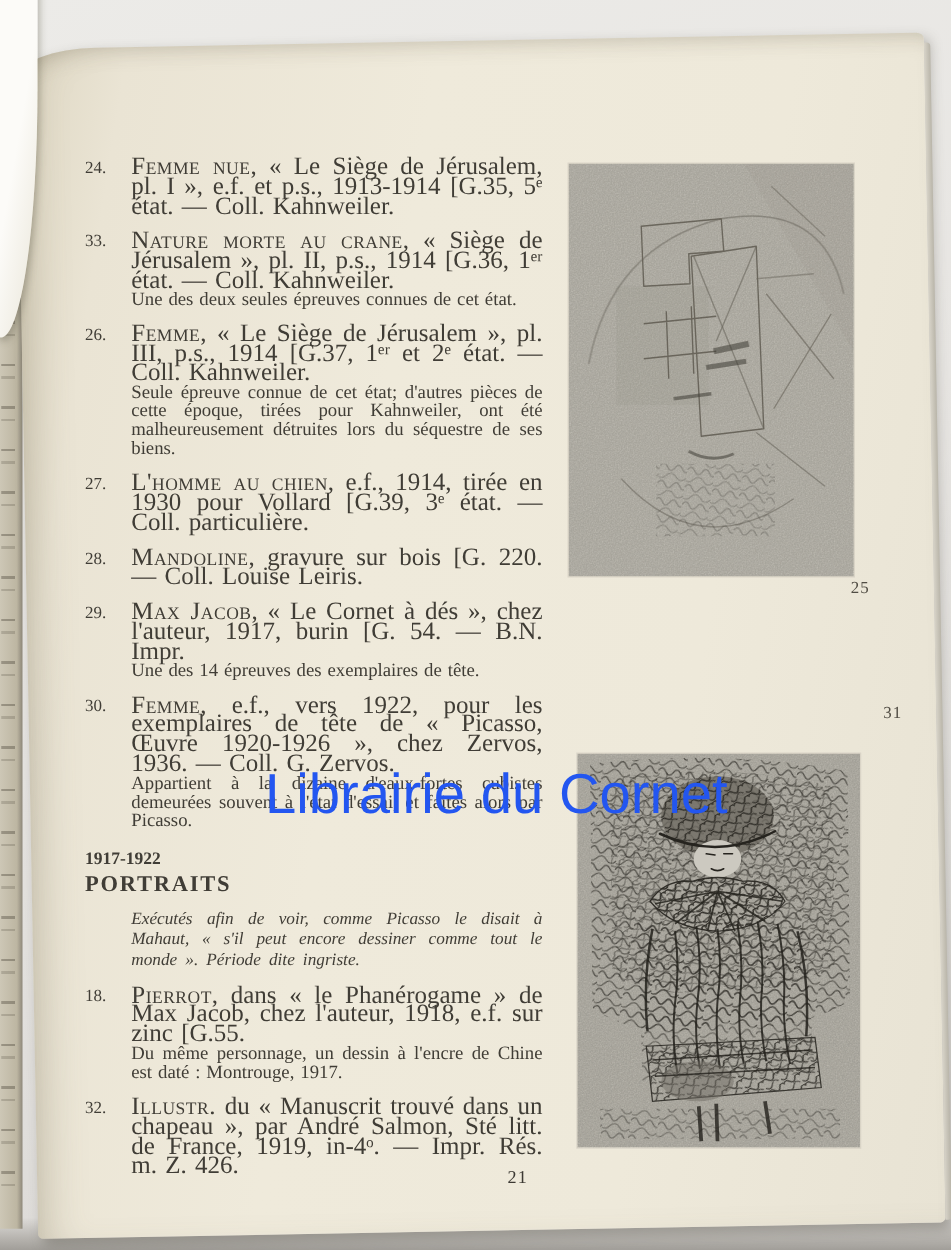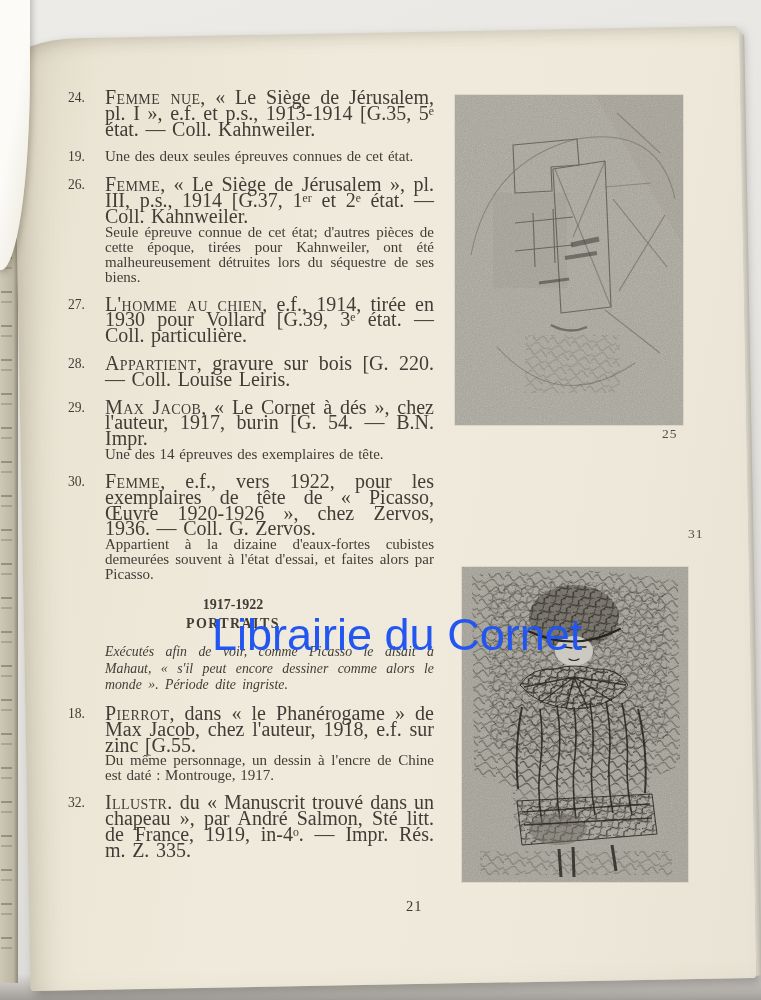--- a/index.html
+++ b/index.html
@@ -26,41 +26,41 @@
   .book-page{position:absolute;left:13px;top:26px;width:726px;height:952px;
     background:linear-gradient(100deg,#ded7c3 0%,#eae4d4 10%,#efeadb 38%,#eee9da 70%,#e8e3d4 100%);
     border-radius:64px 6px 4px 4px / 24px 5px 4px 4px;
     transform:rotate(-1.05deg);transform-origin:top right;
     box-shadow:inset 26px 0 34px -22px rgba(110,100,75,.35),
                inset 0 14px 18px -14px rgba(120,112,92,.35),
                4px 5px 10px rgba(80,76,66,.38);
     z-index:2;}
   .book-page:after{content:"";position:absolute;right:-5px;top:8px;width:5px;height:99%;
     background:linear-gradient(90deg,#d8d4c9,#b9b5a9);border-radius:0 3px 3px 0;}
-  .content{position:absolute;inset:0;z-index:4;color:#403d36;}
+  .content{position:absolute;inset:0;z-index:4;color:#403d36;margin-top:36px;}
   
   .column{position:absolute;left:68px;top:90px;width:366px;}
   .entry{display:flex;margin:0 0 12px 0;}
   .entry .num{width:37px;flex:none;font-size:13.6px;line-height:15.8px;}
   .entry .etext{flex:1;}
   .entry p{margin:0;text-align:justify;}
   .ebody{font-size:20px;line-height:15.8px;word-spacing:1.6px;}
   .lead{font-variant:small-caps;letter-spacing:.4px;}
   .note{font-size:15px;line-height:15px;word-spacing:1px;}
   .note:empty{display:none;}
-  .section-head{width:330px;text-align:center;margin:14px 0 10px 0;}
+  .section-head{width:330px;margin:14px 0 10px 0;}
   .years{font-weight:700;font-size:14px;line-height:18px;}
-  .sec-title{font-weight:700;font-size:14px;letter-spacing:1.4px;line-height:20px;}
+  .sec-title{font-weight:700;font-size:18px;letter-spacing:1.4px;line-height:20px;}
   .intro{margin:0 0 12px 37px;font-style:italic;font-size:13.8px;line-height:16.6px;
          word-spacing:3px;text-align:justify;}
   
   .fig{position:absolute;box-shadow:0 0 0 1px rgba(120,115,105,.15);}
   .fig-25{left:455px;top:95px;width:228px;height:330px;}
   .fig-31{left:462px;top:567px;width:226px;height:315px;}
-  .fig-label{position:absolute;font-size:13.5px;color:#514d44;letter-spacing:1px;width:34px;text-align:left;}
+  .fig-label{position:absolute;font-size:13.5px;color:#514d44;letter-spacing:1px;width:34px;text-align:right;}
   .label-25{left:662px;top:426px;}
   .label-31{left:688px;top:526px;}
   .page-number{position:absolute;left:406px;top:898px;width:48px;
     font-size:14.5px;color:#3c3933;letter-spacing:1px;}
   
   .watermark{position:absolute;left:212px;top:611px;z-index:10;
     font-family:"Liberation Sans","DejaVu Sans",sans-serif;
     font-size:45px;line-height:1.05;color:#2356f0;white-space:nowrap;}
   svg{display:block;}
 </style>
@@ -99,22 +99,23 @@
 
       <div class="entry">
         <span class="num">24.</span>
         <div class="etext">
           <p class="ebody"><span class="lead">Femme nue</span><span>, « Le Siège de Jérusalem, pl. I », e.f. et p.s., 1913-1914 [G.35, 5ᵉ état. — Coll. Kahnweiler.</span></p>
 
         </div>
       </div>
 
       <div class="entry">
-        <span class="num">19.</span>
-        <div class="etext">
+        <span class="num">33.</span>
+        <div class="etext">
+          <p class="ebody"><span class="lead">Nature morte au crane</span><span>, « Siège de Jérusalem », pl. II, p.s., 1914 [G.36, 1ᵉʳ état. — Coll. Kahnweiler.</span></p>
           <p class="note">Une des deux seules épreuves connues de cet état.</p>
         </div>
       </div>
 
       <div class="entry">
         <span class="num">26.</span>
         <div class="etext">
           <p class="ebody"><span class="lead">Femme</span><span>, « Le Siège de Jérusalem », pl. III, p.s., 1914 [G.37, 1ᵉʳ et 2ᵉ état. — Coll. Kahnweiler.</span></p>
           <p class="note">Seule épreuve connue de cet état; d'autres pièces de cette époque, tirées pour Kahnweiler, ont été malheureusement détruites lors du séquestre de ses biens.</p>
         </div>
@@ -124,21 +125,21 @@
         <span class="num">27.</span>
         <div class="etext">
           <p class="ebody"><span class="lead">L'homme au chien</span><span>, e.f., 1914, tirée en 1930 pour Vollard [G.39, 3ᵉ état. — Coll. particulière.</span></p>
 
         </div>
       </div>
 
       <div class="entry">
         <span class="num">28.</span>
         <div class="etext">
-          <p class="ebody"><span class="lead">Appartient</span><span>, gravure sur bois [G. 220. — Coll. Louise Leiris.</span></p>
+          <p class="ebody"><span class="lead">Mandoline</span><span>, gravure sur bois [G. 220. — Coll. Louise Leiris.</span></p>
 
         </div>
       </div>
 
       <div class="entry">
         <span class="num">29.</span>
         <div class="etext">
           <p class="ebody"><span class="lead">Max Jacob</span><span>, « Le Cornet à dés », chez l'auteur, 1917, burin [G. 54. — B.N. Impr.</span></p>
           <p class="note">Une des 14 épreuves des exemplaires de tête.</p>
         </div>
@@ -149,34 +150,34 @@
         <div class="etext">
           <p class="ebody"><span class="lead">Femme</span><span>, e.f., vers 1922, pour les exemplaires de tête de « Picasso, Œuvre 1920-1926 », chez Zervos, 1936. — Coll. G. Zervos.</span></p>
           <p class="note">Appartient à la dizaine d'eaux-fortes cubistes demeurées souvent à l'état d'essai, et faites alors par Picasso.</p>
         </div>
       </div>
 
       <div class="section-head">
         <div class="years">1917-1922</div>
         <div class="sec-title">PORTRAITS</div>
       </div>
-      <p class="intro">Exécutés afin de voir, comme Picasso le disait à Mahaut, « s'il peut encore dessiner comme alors le monde ». Période dite ingriste.</p>
+      <p class="intro">Exécutés afin de voir, comme Picasso le disait à Mahaut, « s'il peut encore dessiner comme tout le monde ». Période dite ingriste.</p>
 
       <div class="entry">
         <span class="num">18.</span>
         <div class="etext">
           <p class="ebody"><span class="lead">Pierrot</span><span>, dans « le Phanérogame » de Max Jacob, chez l'auteur, 1918, e.f. sur zinc [G.55.</span></p>
           <p class="note">Du même personnage, un dessin à l'encre de Chine est daté : Montrouge, 1917.</p>
         </div>
       </div>
 
       <div class="entry">
         <span class="num">32.</span>
         <div class="etext">
-          <p class="ebody"><span class="lead">Illustr.</span><span> du « Manuscrit trouvé dans un chapeau », par André Salmon, Sté litt. de France, 1919, in-4ᵒ. — Impr. Rés. m. Z. 335.</span></p>
+          <p class="ebody"><span class="lead">Illustr.</span><span> du « Manuscrit trouvé dans un chapeau », par André Salmon, Sté litt. de France, 1919, in-4ᵒ. — Impr. Rés. m. Z. 426.</span></p>
 
         </div>
       </div>
 
     </div>
 
     <div class="fig fig-25">
       <svg width="228" height="330" viewBox="0 0 228 330">
         <rect width="228" height="330" fill="#c9c6bd"></rect>
         <rect width="228" height="330" filter="url(#grain)" opacity="0.5"></rect>

